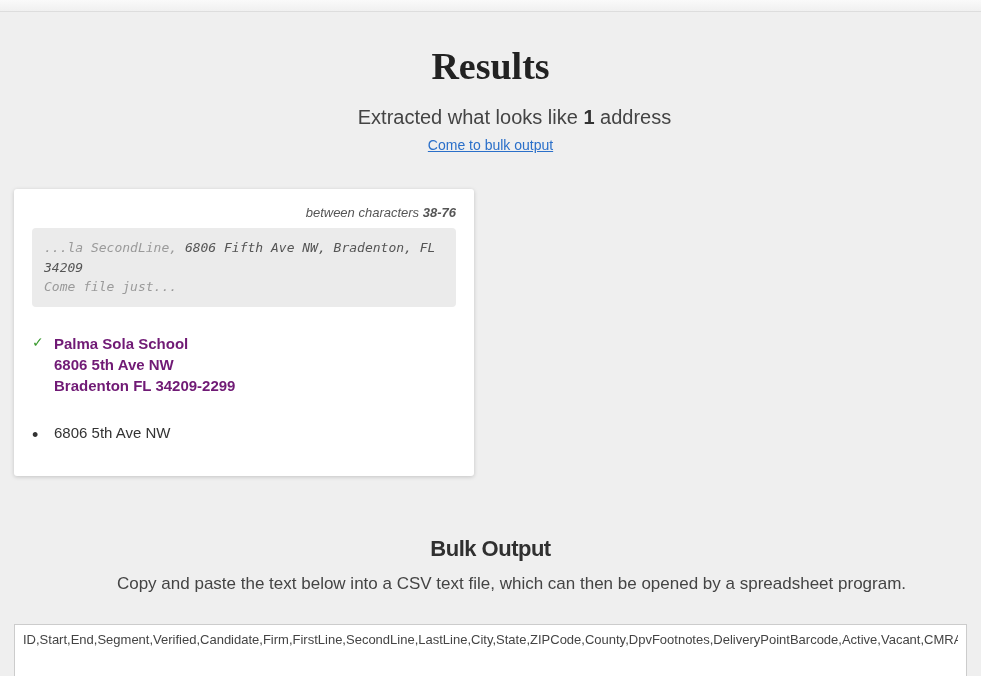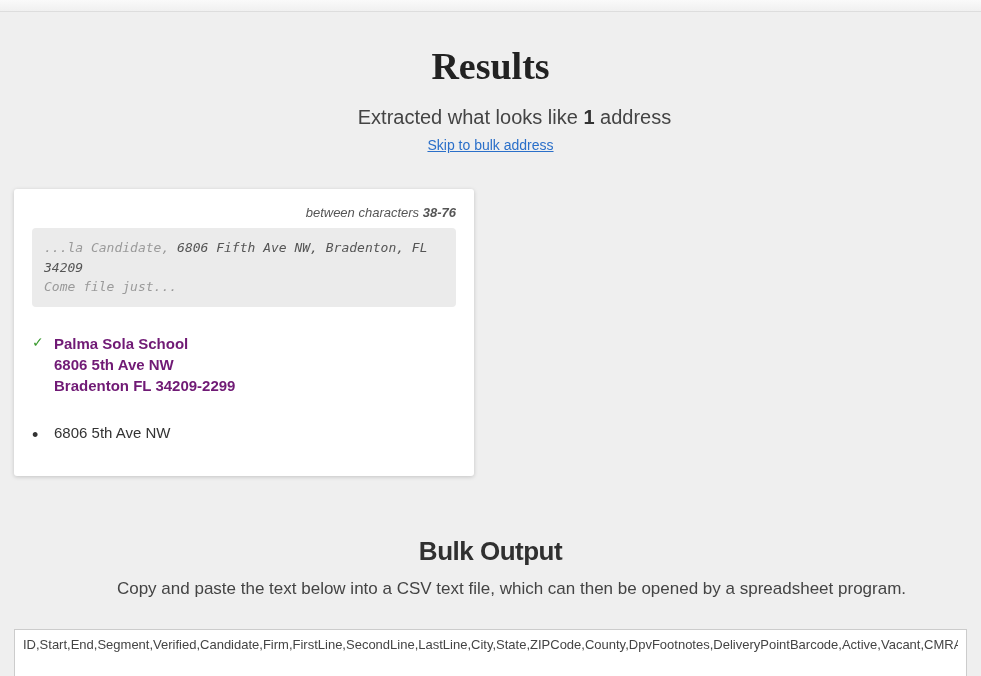--- a/index.html
+++ b/index.html
@@ -89,21 +89,21 @@
   font-size: 15px;
   line-height: 1.4;
 }
 .verified .marker { color: #3a9a2f; }
 .verified .body { color: #701a75; font-weight: 700; }
 .alt .marker { color: #333; font-size: 18px; line-height: 1; padding-top: 4px; }
 .alt .body { color: #333; font-weight: 400; }
 .bulk-header {
   font-family: "Arial Black", "Helvetica Neue", Arial, sans-serif;
   font-weight: 900;
-  font-size: 26px;
+  font-size: 22px;
   text-align: center;
   margin-top: 60px;
   color: #303030;
   letter-spacing: -0.5px;
 }
 .bulk-desc {
   text-align: center;
   font-size: 17px;
   color: #444;
   margin-top: 12px;
@@ -130,28 +130,28 @@
 <div class="topbar"></div>
 
 <div class="content">
 
   <h1 class="results">Results</h1>
 
   <div class="subtitle">
     <span>Extracted what looks like </span><b>1</b><span> address</span>
   </div>
 
-  <a class="skip-link">Skip to bulk address</a>
+  <a class="skip-link">Come to bulk output</a>
 
   <div class="card">
     <div class="char-range">
       <span>between characters </span><b>38-76</b>
     </div>
     <div class="extract-box">
-      <span>...la Candidate, </span><span class="highlight">6806 Fifth Ave NW, Bradenton, FL 34209</span><br>
+      <span>...la SecondLine, </span><span class="highlight">6806 Fifth Ave NW, Bradenton, FL 34209</span><br>
       <span>Come file just...</span>
     </div>
 
     <div class="result-item verified">
       <div class="marker">✓</div>
       <div class="body">
         <div>Palma Sola School</div>
         <div>6806 5th Ave NW</div>
         <div>Bradenton FL 34209-2299</div>
       </div>

